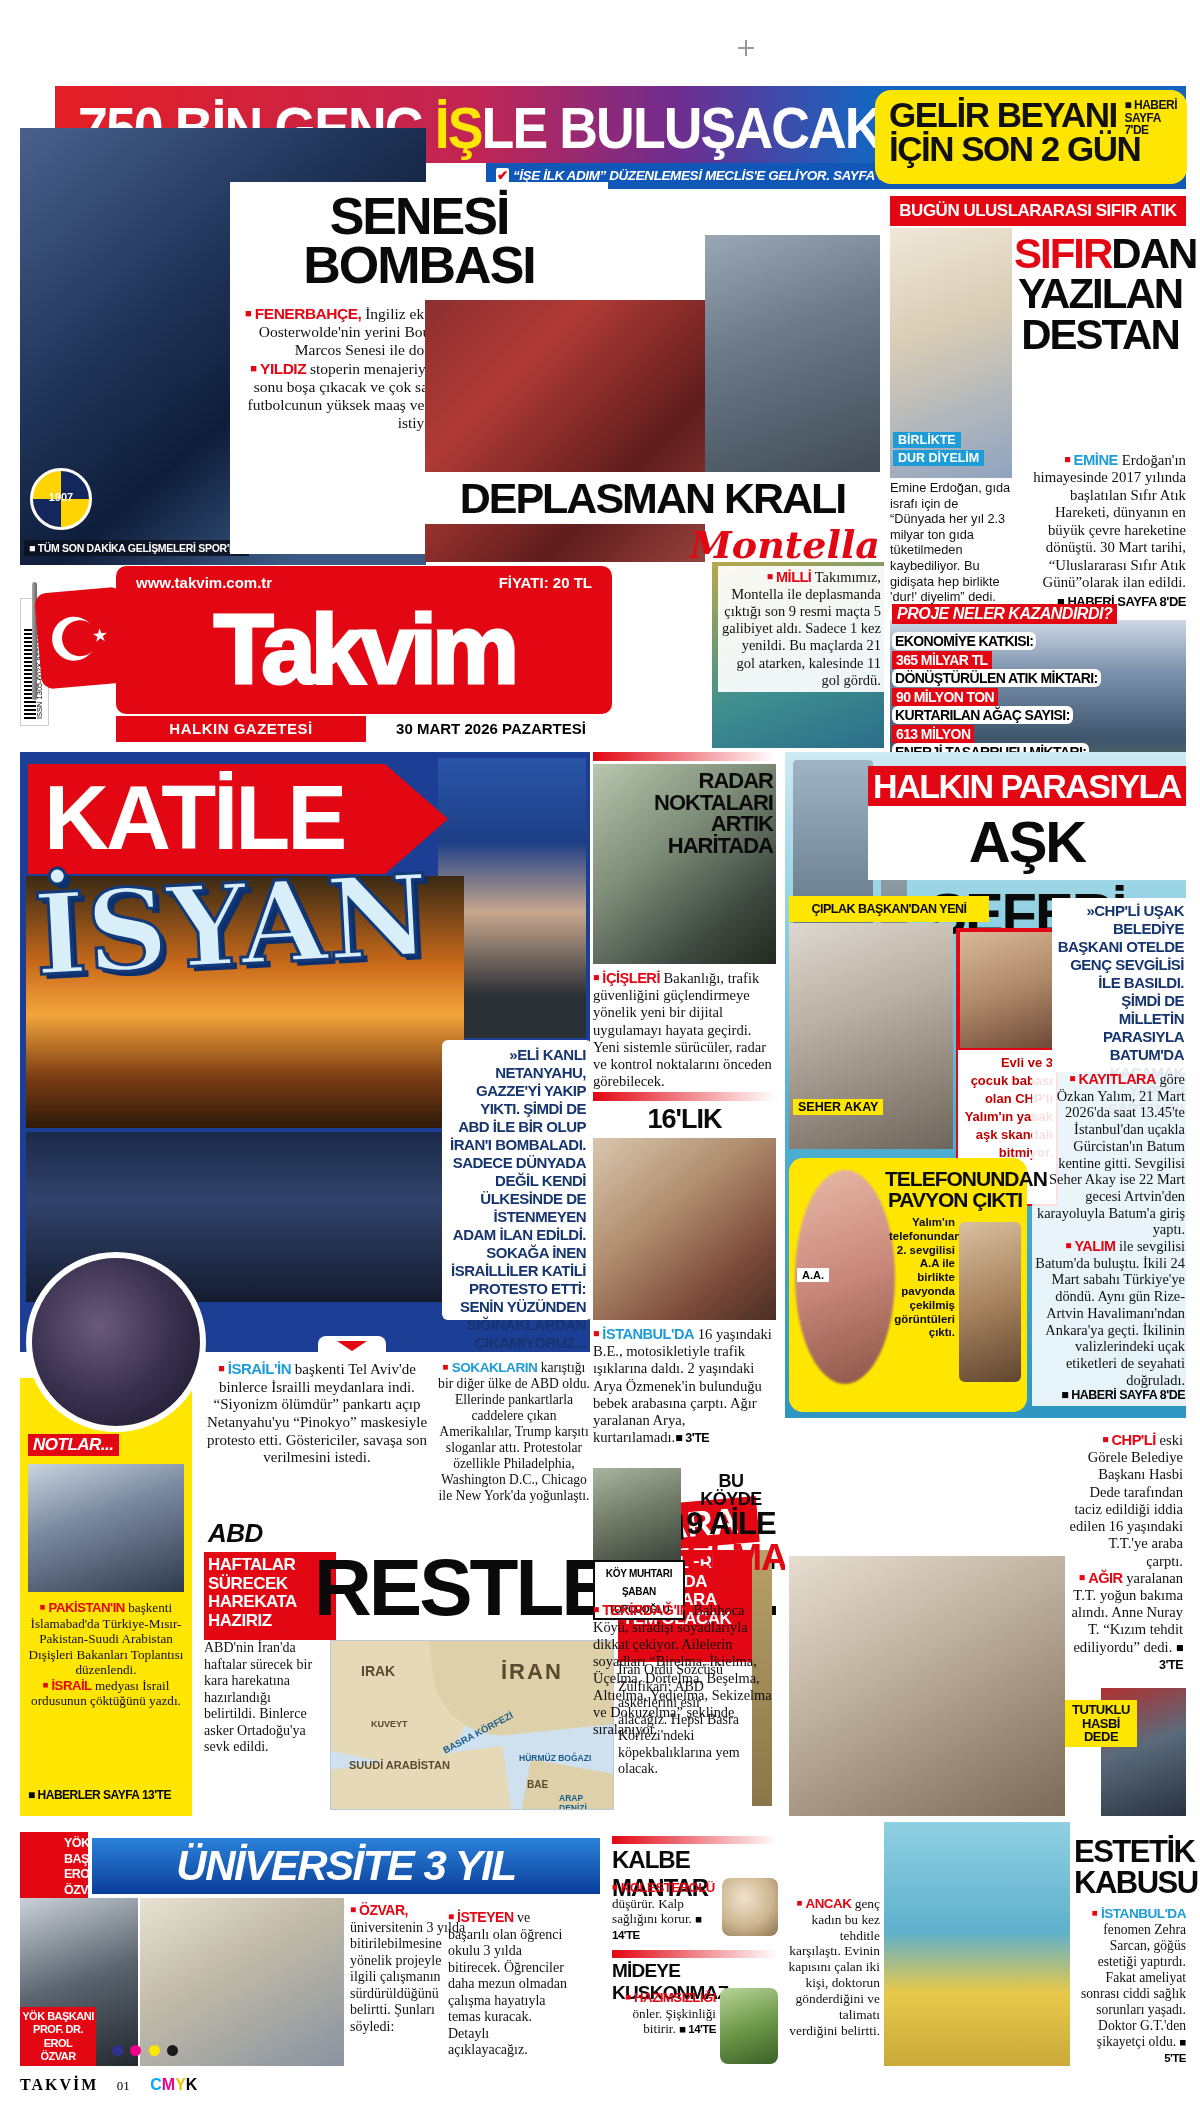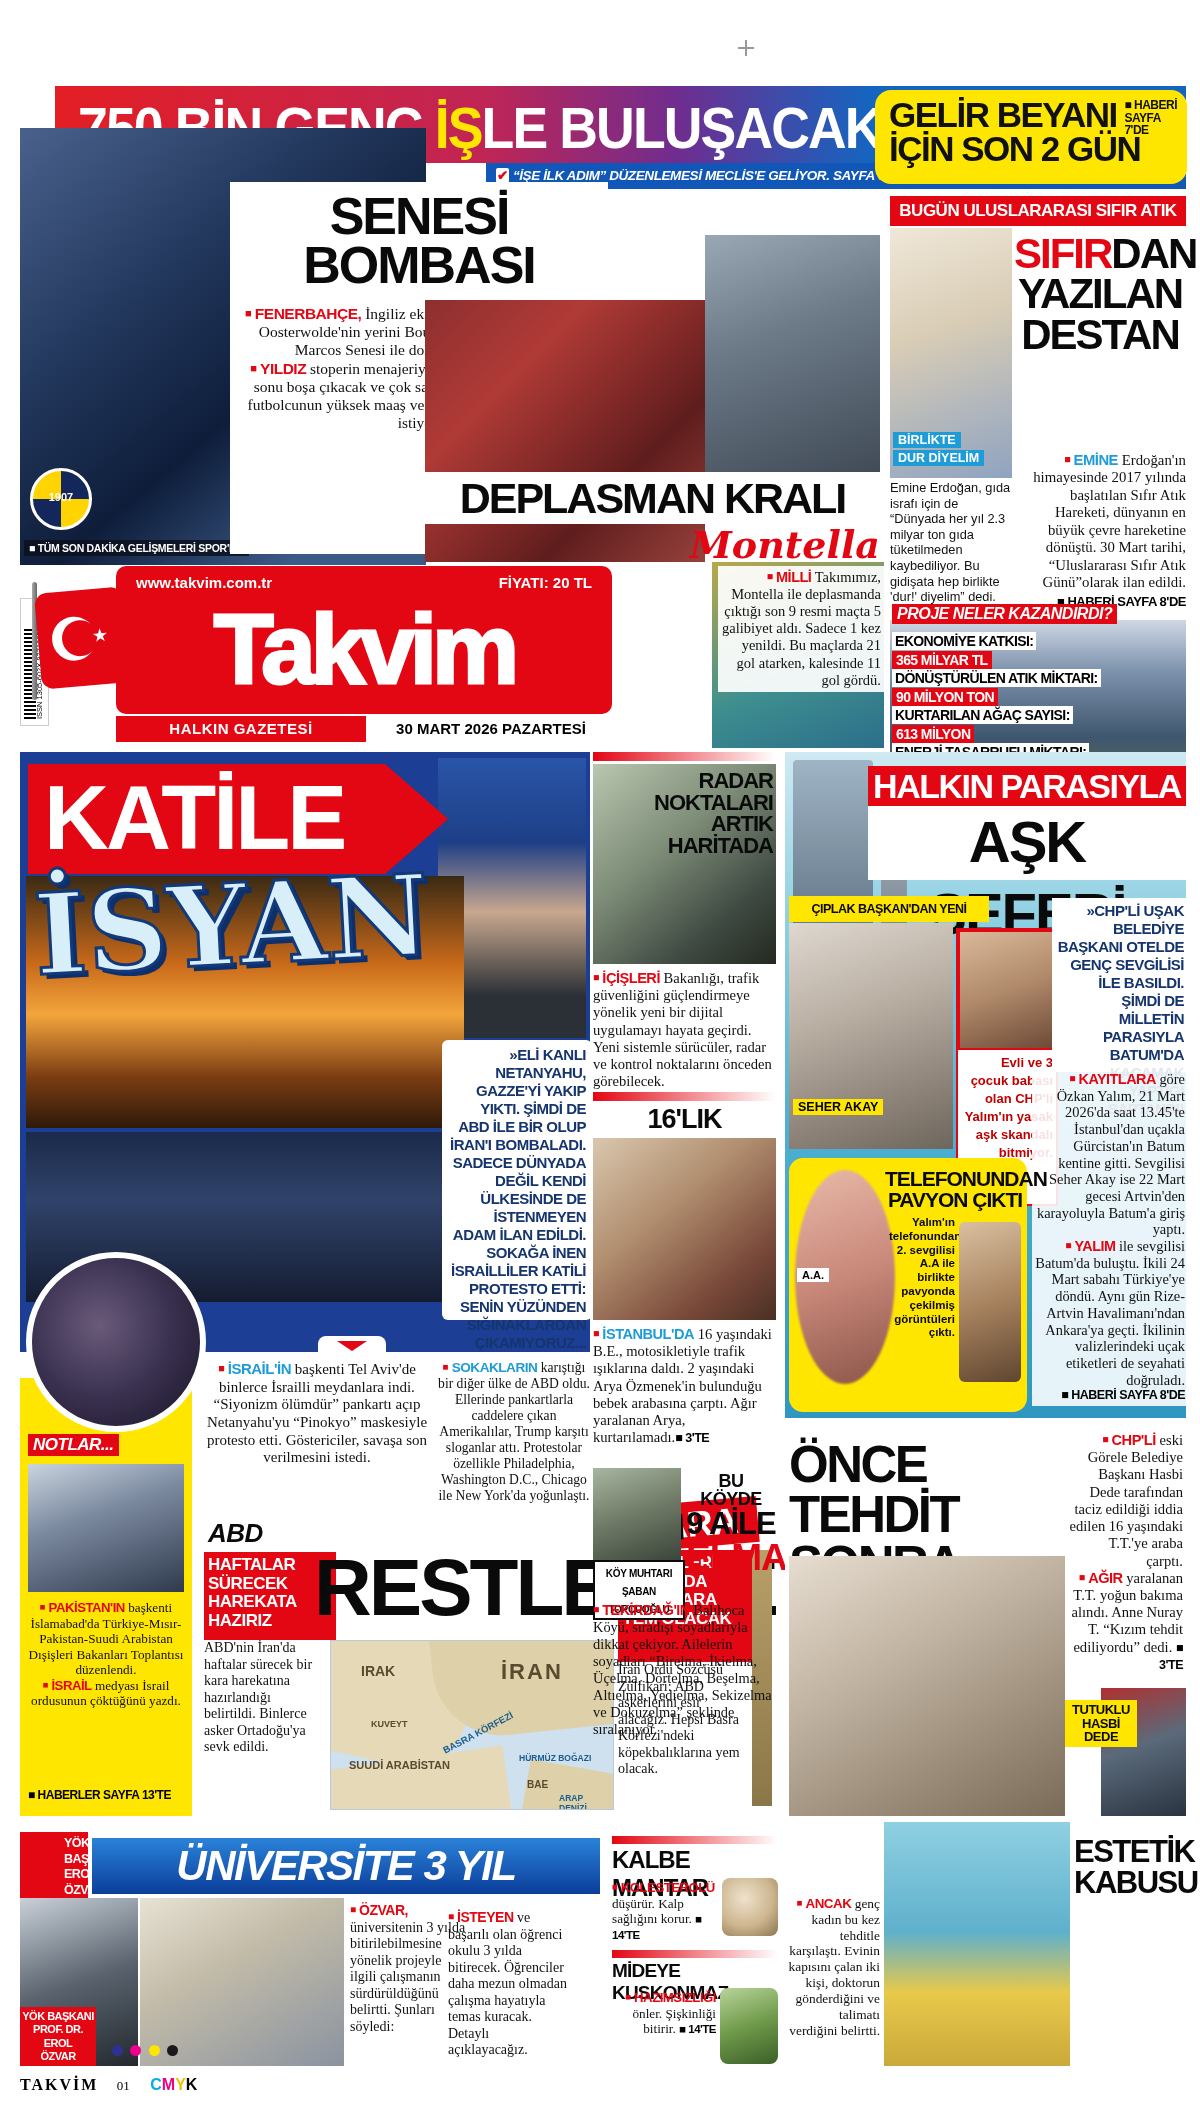--- a/index.html
+++ b/index.html
@@ -17,21 +17,21 @@
   .blt{color:#e30613;font-family:"Liberation Sans",sans-serif;font-weight:700;font-size:0.72em;margin-right:3px;vertical-align:2px;}
   .lead{font-family:"Liberation Sans",sans-serif;font-weight:700;letter-spacing:-0.5px;}
   .lr{color:#e30613;}
   .lc{color:#1e9cd7;}
   .body15{font-family:"Liberation Serif",serif;font-size:15px;line-height:1.18;color:#111;}
   .body14{font-family:"Liberation Serif",serif;font-size:14px;line-height:1.18;color:#111;}
   .body13{font-family:"Liberation Serif",serif;font-size:13.2px;line-height:1.18;color:#111;}
   .ref{font-family:"Liberation Sans",sans-serif;font-weight:700;letter-spacing:-0.5px;color:#000;}
   .chip{display:inline-block;padding:1px 5px;}
   .chev{width:0;height:0;border-left:15px solid transparent;border-right:15px solid transparent;border-top:10px solid #e30613;margin:2px auto;}
-  .statlbl{display:inline-block;background:#fff;color:#000;font-weight:700;letter-spacing:-0.6px;font-size:14px;padding:0 3px;line-height:18px;}
+  .statlbl{display:inline-block;background:#fff;color:#000;font-weight:700;letter-spacing:-0.6px;font-size:14px;padding:0 3px;line-height:18px;border-radius:6px;}
   .statval{display:inline-block;background:#e30613;color:#fff;font-weight:700;letter-spacing:-0.6px;font-size:14px;padding:0 4px;line-height:18px;margin-top:1px;}
   .maplbl{position:absolute;font-family:"Liberation Sans",sans-serif;font-weight:700;color:#5a4a2f;}
 </style>
 </head>
 <body>
 
 <div id="page">
 
   <div class="a" style="left:738px;top:40px;width:16px;height:16px;">
     <div class="a" style="left:7px;top:0;width:2px;height:16px;background:#999;"></div>
@@ -302,24 +302,20 @@
         <div>PAVYON ÇIKTI</div>
       </div>
       <div class="a rt b" style="left:100px;top:58px;width:66px;font-size:11.5px;line-height:1.2;color:#0a0a0a;">
         <span>Yalım'ın telefonundan, 2. sevgilisi A.A ile birlikte pavyonda çekilmiş görüntüleri çıktı.</span>
       </div>
       <div class="a" style="left:170px;top:64px;width:62px;height:160px;background:linear-gradient(160deg,#d9c0a0 0%,#a8835f 50%,#5f4630 100%);border-radius:6px;"></div>
     </div>
   </div>
 
   <div class="a" style="left:785px;top:1422px;width:401px;height:394px;background:#fff;">
-    <div class="a cond" style="left:4px;top:18px;width:286px;font-size:51px;letter-spacing:-2.5px;line-height:0.98;color:#0a0a0a;">
-      <div>ÖNCE TEHDİT</div>
-      <div>SONRA KAZA</div>
-    </div>
     <div class="a body14 rt" style="left:284px;top:10px;width:114px;font-size:14.6px;">
       <span class="blt">■</span><span class="lead lr">CHP'Lİ</span><span> eski Görele Belediye Başkanı Hasbi Dede tarafından taciz edildiği iddia edilen 16 yaşındaki T.T.'ye araba çarptı.</span><br>
       <span class="blt">■</span><span class="lead lr">AĞIR</span><span> yaralanan T.T. yoğun bakıma alındı. Anne Nuray T. “Kızım tehdit ediliyordu” dedi.</span>
       <span class="ref" style="font-size:12.5px;">■ 3'TE</span>
     </div>
     <div class="a" style="left:4px;top:134px;width:276px;height:260px;background:linear-gradient(150deg,#e6ddd0 0%,#c0b2a0 40%,#7a6a58 100%);"></div>
     <div class="a" style="left:316px;top:266px;width:85px;height:128px;background:linear-gradient(160deg,#b03030 0%,#5a6a7a 45%,#2a3340 100%);"></div>
     <div class="a yelbg ctr" style="left:280px;top:278px;width:72px;padding:3px 0;">
       <div class="cond" style="font-size:13px;line-height:1.05;color:#0a0a0a;">
         <div>TUTUKLU</div>
@@ -375,20 +371,24 @@
   </div>
 
   <div class="a body13 rt" style="left:788px;top:1896px;width:92px;font-size:13.4px;">
     <span class="blt">■</span><span class="lead lr">ANCAK</span><span> genç kadın bu kez tehditle karşılaştı. Evinin kapısını çalan iki kişi, doktorun gönderdiğini ve talimatı verdiğini belirtti.</span>
   </div>
   <div class="a" style="left:884px;top:1822px;width:186px;height:244px;background:linear-gradient(180deg,#8fd0e2 0%,#5fb0cc 45%,#e8c94a 70%,#caa93a 100%);"></div>
   <div class="a cond ctr" style="left:1074px;top:1836px;width:112px;font-size:31px;letter-spacing:-1.5px;line-height:1;color:#0a0a0a;">
     <div>ESTETİK</div>
     <div>KABUSU!</div>
   </div>
+  <div class="a body13 rt" style="left:1074px;top:1906px;width:112px;font-size:13.6px;">
+    <span class="blt">■</span><span class="lead lc">İSTANBUL'DA</span><span> fenomen Zehra Sarcan, göğüs estetiği yaptırdı. Fakat ameliyat sonrası ciddi sağlık sorunları yaşadı. Doktor G.T.'den şikayetçi oldu.</span>
+    <span class="ref" style="font-size:11.5px;">■ 5'TE</span>
+  </div>
 
   <div class="a" style="left:112px;top:2042px;">
     <span style="display:inline-block;width:11px;height:11px;border-radius:50%;background:#2e3192;"></span>
     <span style="display:inline-block;width:11px;height:11px;border-radius:50%;background:#ec008c;margin-left:3px;"></span>
     <span style="display:inline-block;width:11px;height:11px;border-radius:50%;background:#ffe600;margin-left:3px;"></span>
     <span style="display:inline-block;width:11px;height:11px;border-radius:50%;background:#1a1a1a;margin-left:3px;"></span>
   </div>
   <div class="a" style="left:20px;top:2076px;font-size:16px;color:#000;">
     <span class="srf b" style="letter-spacing:2px;">TAKVİM</span>
     <span class="srf" style="margin-left:14px;font-size:13px;">01</span>

